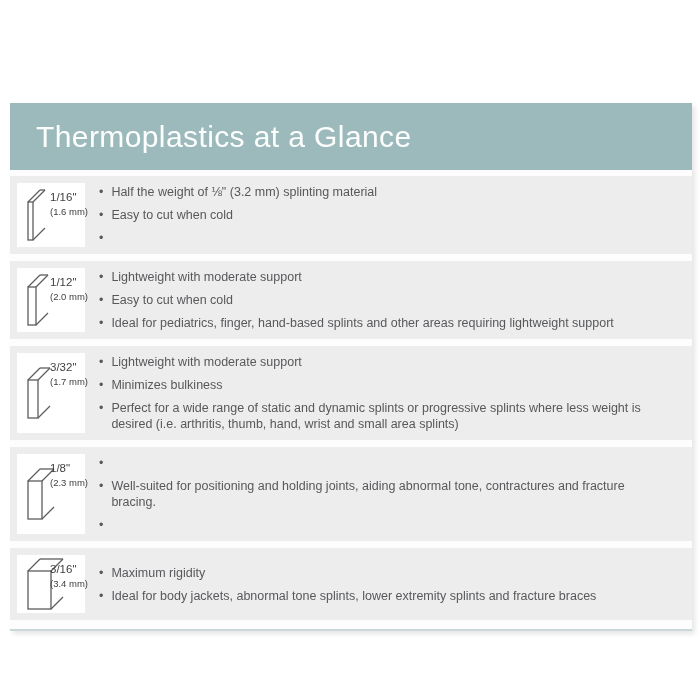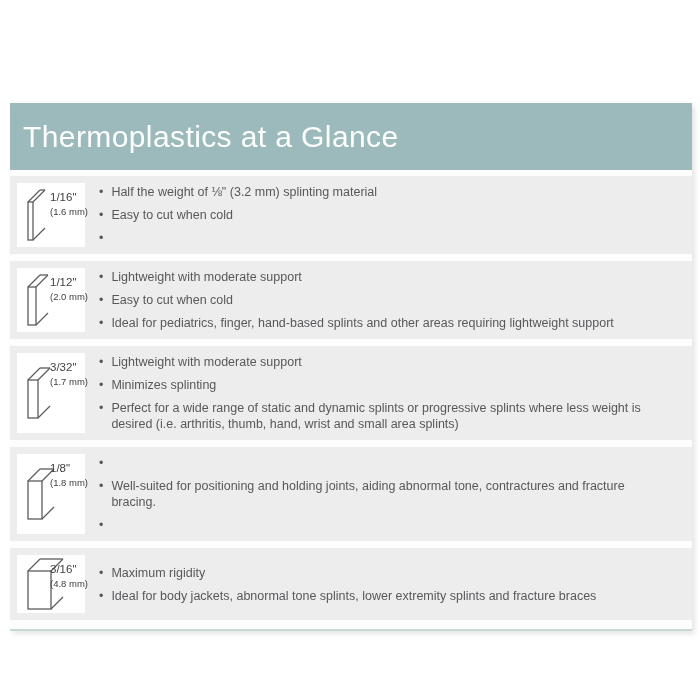--- a/index.html
+++ b/index.html
@@ -27,21 +27,21 @@
   }
   .header {
     height: 67px;
     background: #9cbabc;
     display: flex;
     align-items: center;
     padding-left: 13px;
     box-sizing: border-box;
   }
   .header h1 {
-    margin: 0;
+    margin: 13px;
     font-size: 30px;
     font-weight: 300;
     letter-spacing: 0.4px;
     color: #fdfefe;
   }
   .rows {
     display: flex;
     flex-direction: column;
     gap: 7px;
     padding-top: 6px;
@@ -189,41 +189,41 @@
         <div class="thickness-mm">(1.7 mm)</div>
       </div>
     </div>
     <ul class="bullets">
             <li>
               <span class="dot">•</span>
               <span class="txt">Lightweight with moderate support</span>
             </li>
             <li>
               <span class="dot">•</span>
-              <span class="txt">Minimizes splinting</span>
+              <span class="txt">Minimizes bulkiness</span>
             </li>
             <li>
               <span class="dot">•</span>
               <span class="txt">Perfect for a wide range of static and dynamic splints or progressive splints where less weight is desired (i.e. arthritis, thumb, hand, wrist and small area splints)</span>
             </li>
           </ul>
   </div>
 
   <div class="row" style="background: rgb(237, 237, 238);">
     <div class="icon-box" style="background: rgb(255, 255, 255);">
       <svg class="slab" xmlns="http://www.w3.org/2000/svg" width="31" height="56">
               <rect x="3" y="15" width="14" height="38" fill="#ffffff" stroke="#5b5c5e" stroke-width="1.3"></rect>
               <line x1="3" y1="15" x2="15" y2="3" stroke="#5b5c5e" stroke-width="1.3"></line>
               <line x1="15" y1="3" x2="29" y2="3" stroke="#5b5c5e" stroke-width="1.3"></line>
               <line x1="17" y1="15" x2="29" y2="3" stroke="#5b5c5e" stroke-width="1.3"></line>
               <line x1="17" y1="53" x2="29" y2="41" stroke="#5b5c5e" stroke-width="1.3"></line>
             </svg>
       <div class="labels">
         <div class="thickness-in">1/8"</div>
-        <div class="thickness-mm">(1.8 mm)</div>
+        <div class="thickness-mm">(2.3 mm)</div>
       </div>
     </div>
     <ul class="bullets">
             <li>
               <span class="dot">•</span>
             </li>
             <li>
               <span class="dot">•</span>
               <span class="txt">Well-suited for positioning and holding joints, aiding abnormal tone, contractures and fracture bracing.</span>
             </li>
@@ -237,21 +237,21 @@
     <div class="icon-box" style="background: rgb(255, 255, 255);">
       <svg class="slab" xmlns="http://www.w3.org/2000/svg" width="40" height="56">
               <rect x="3" y="15" width="23" height="38" fill="#ffffff" stroke="#5b5c5e" stroke-width="1.3"></rect>
               <line x1="3" y1="15" x2="15" y2="3" stroke="#5b5c5e" stroke-width="1.3"></line>
               <line x1="15" y1="3" x2="38" y2="3" stroke="#5b5c5e" stroke-width="1.3"></line>
               <line x1="26" y1="15" x2="38" y2="3" stroke="#5b5c5e" stroke-width="1.3"></line>
               <line x1="26" y1="53" x2="38" y2="41" stroke="#5b5c5e" stroke-width="1.3"></line>
             </svg>
       <div class="labels">
         <div class="thickness-in">3/16"</div>
-        <div class="thickness-mm">(4.8 mm)</div>
+        <div class="thickness-mm">(3.4 mm)</div>
       </div>
     </div>
     <ul class="bullets">
             <li>
               <span class="dot">•</span>
               <span class="txt">Maximum rigidity</span>
             </li>
             <li>
               <span class="dot">•</span>
               <span class="txt">Ideal for body jackets, abnormal tone splints, lower extremity splints and fracture braces</span>

